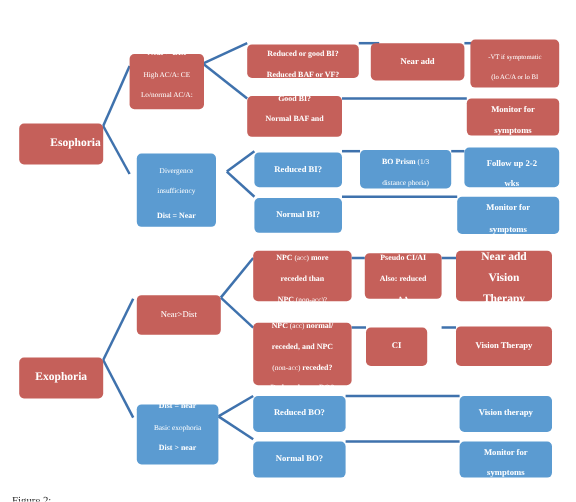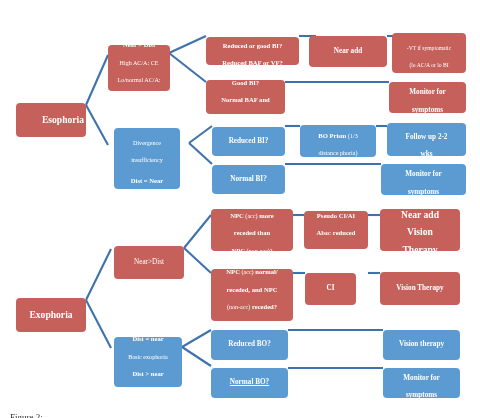--- a/index.html
+++ b/index.html
@@ -264,21 +264,21 @@
   </div>
 
   <div class="node blue" style="left:211px; top:315px; width:77px; height:30px;">
     <span class="txt b fs7">Reduced BO?</span>
   </div>
 
   <div class="node blue" style="left:383px; top:315px; width:77px; height:30px;">
     <span class="txt b fs7">Vision therapy</span>
   </div>
 
-  <div class="node blue" style="left:211px; top:353px; width:77px; height:30px;text-decoration:underline;">
+  <div class="node blue" style="left:211px; top:353px; width:77px; height:30px;">
     <span class="txt b fs7">Normal BO?</span>
   </div>
 
   <div class="node blue" style="left:383px; top:353px; width:77px; height:30px;">
     <span class="txt">
       <span class="b fs7">Monitor for</span><br>
       <span class="b fs7">symptoms</span>
     </span>
   </div>
 

